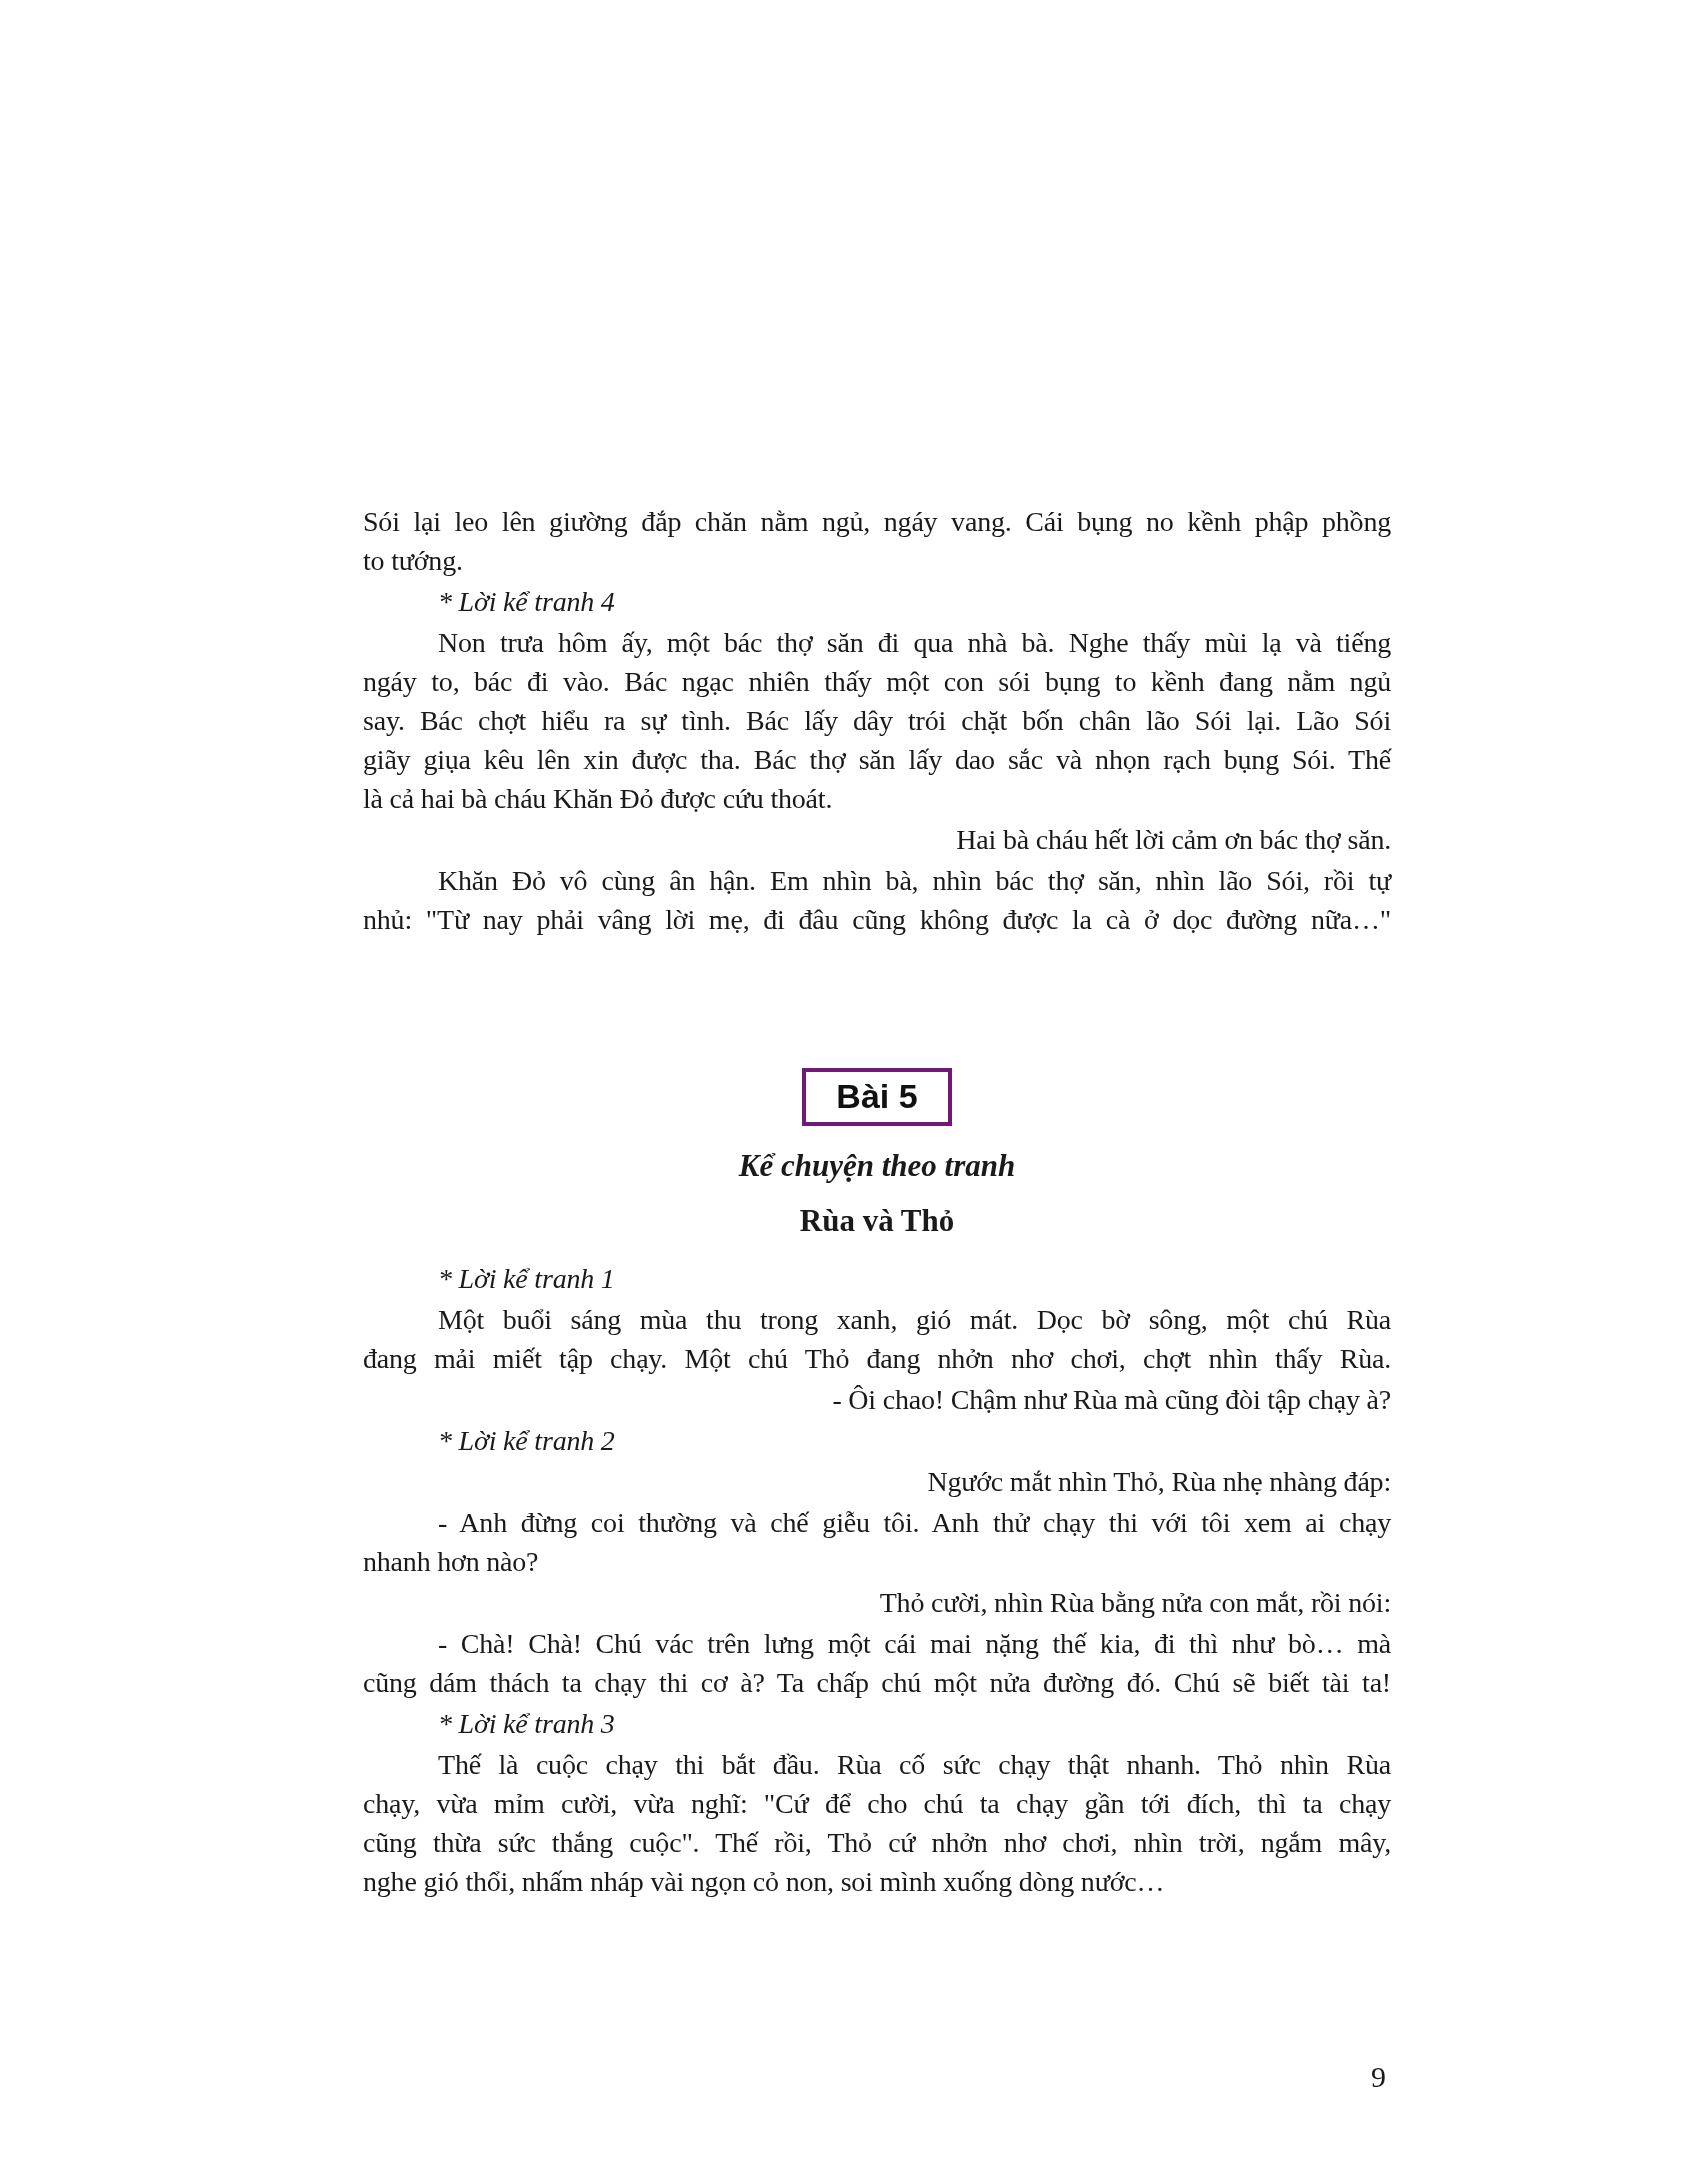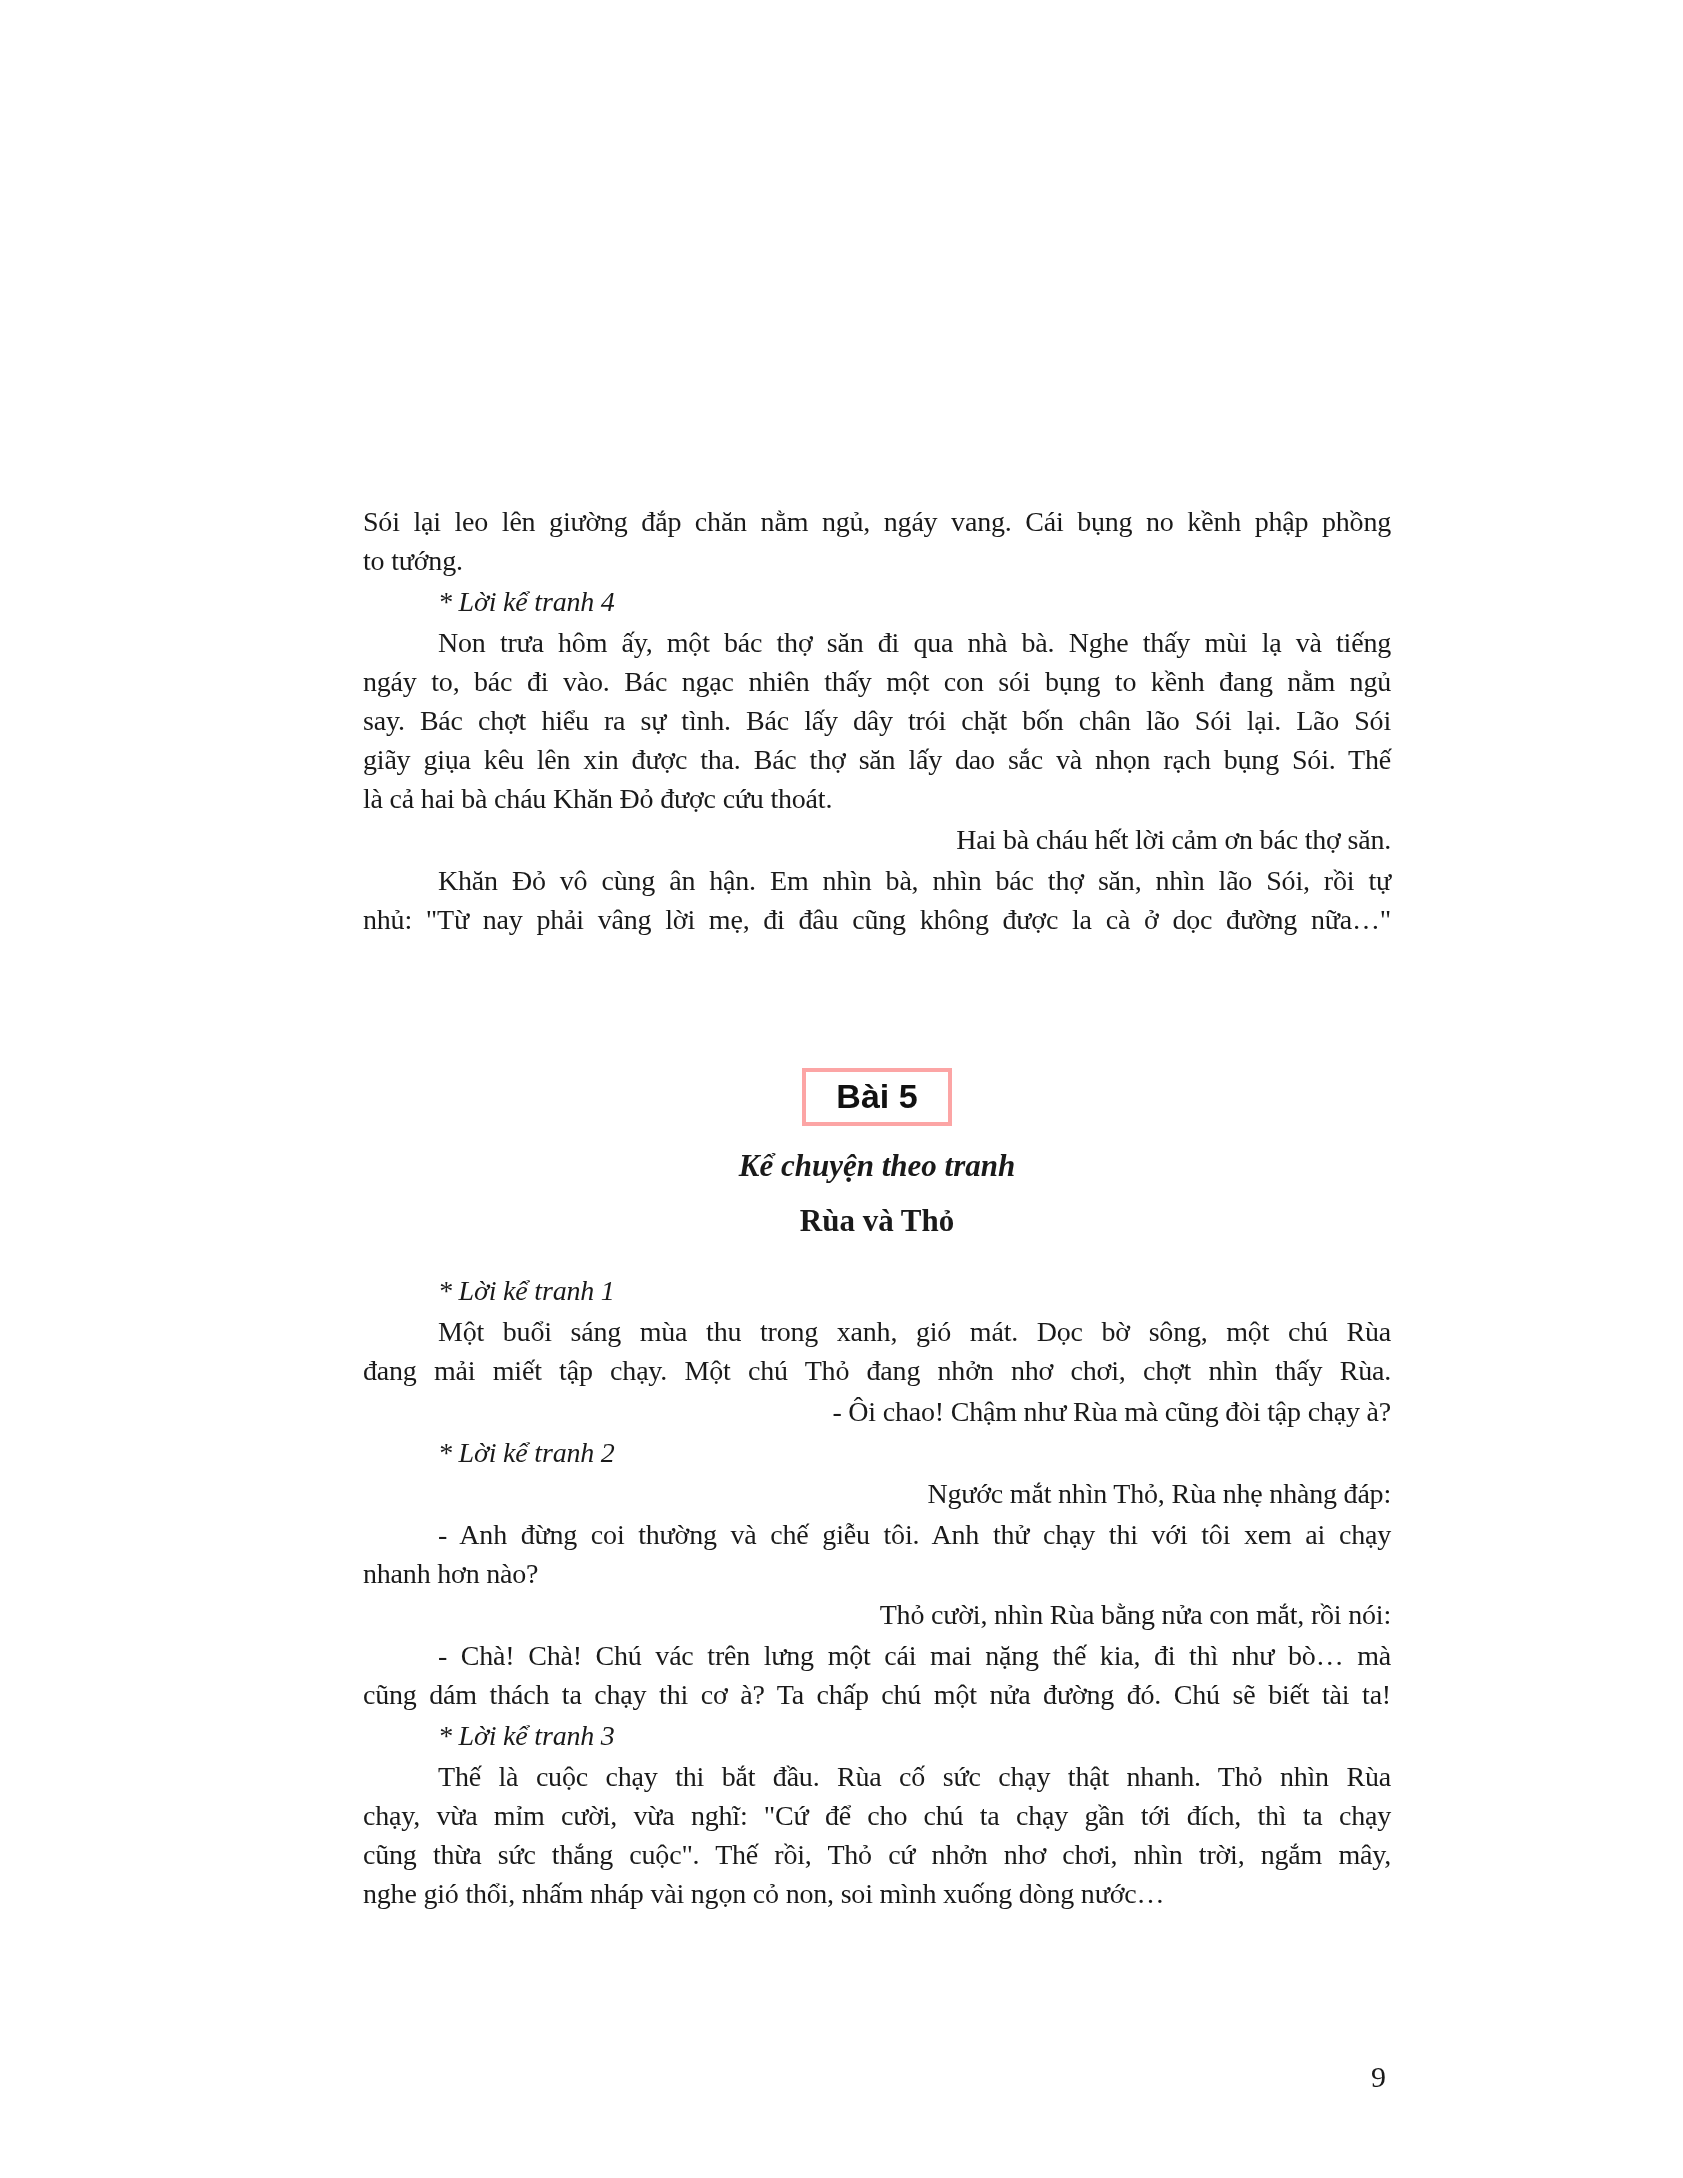--- a/index.html
+++ b/index.html
@@ -25,21 +25,21 @@
   .para:first-child { margin-top: 0; }
   .line { line-height: 39px; min-height: 39px; text-align: left; }
   .line.fill { text-align: justify; text-align-last: justify; }
   .indent .line:first-child { text-indent: 75px; text-align: right; }
   .marker { font-style: italic; }
   .marker .line { text-indent: 75px; }
 
   .box-wrap { margin-top: 129px; text-align: center; }
   .lesson-box {
     display: inline-block;
-    border: 4px solid #fca5a5;
+    border: 4px solid #701a75;
     padding: 2px 30px 4px;
     font-family: "Liberation Sans", sans-serif;
     font-weight: bold;
     font-size: 34px;
     line-height: 44px;
     letter-spacing: 0;
     color: #111;
   }
   .h-italic {
     margin-top: 22px;
@@ -51,21 +51,21 @@
     letter-spacing: 0;
   }
   .h-bold {
     margin-top: 19px;
     text-align: center;
     font-weight: bold;
     font-size: 31px;
     line-height: 36px;
     letter-spacing: 0;
   }
-  .h-bold + .para { margin-top: 32px; font-family: Liberation Serif, serif; }
+  .h-bold + .para { margin-top: 20px; font-family: Liberation Serif, serif; }
 
   .page-number {
     position: absolute;
     left: 1371px;
     top: 2061px;
     font-size: 30px;
     line-height: 32px;
     color: #1a1a1a;
   }
 </style>

